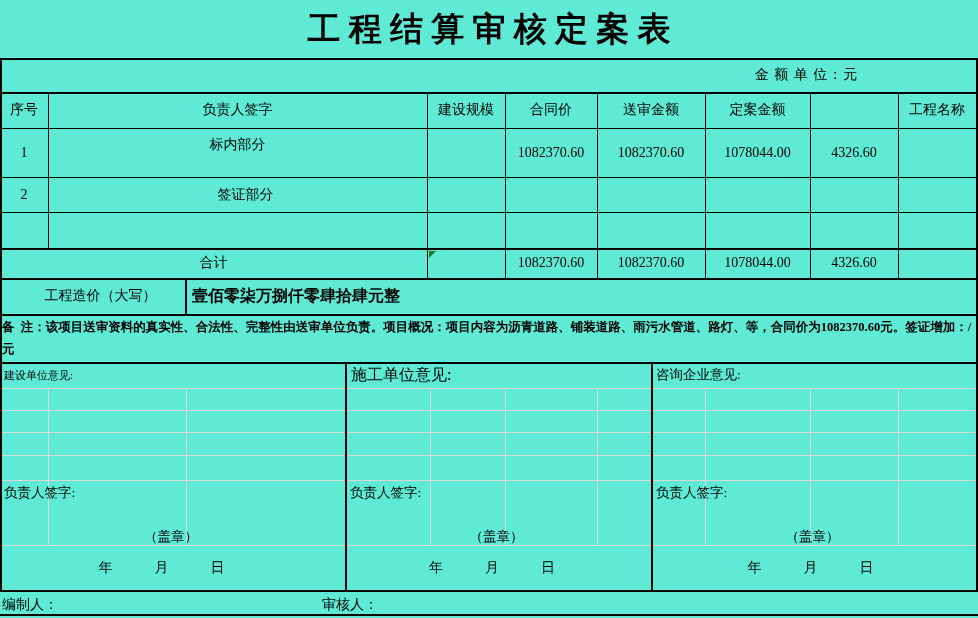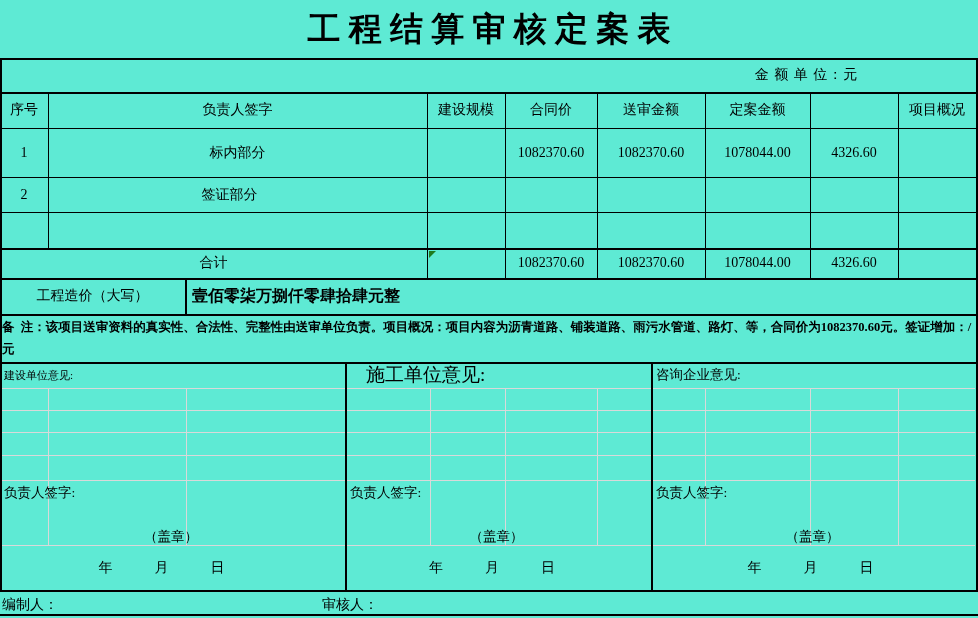--- a/index.html
+++ b/index.html
@@ -64,33 +64,33 @@
   <div class="c b" style="left:0;top:9px;width:978px;height:40px;line-height:40px;font-size:33px;">工 程 结 算 审 核 定 案 表</div>
 
   <div class="c rt" style="left:650px;top:60px;width:313px;height:30px;line-height:30px;font-size:14px;letter-spacing:1px;">金 额 单 位：元</div>
 
   <div class="c" style="left:0;top:92px;width:48px;height:36px;line-height:36px;">序号</div>
   <div class="c" style="left:48px;top:92px;width:379px;height:36px;line-height:36px;">负责人签字</div>
   <div class="c" style="left:505px;top:92px;width:92px;height:36px;line-height:36px;">合同价</div>
   <div class="c" style="left:427px;top:92px;width:78px;height:36px;line-height:36px;">建设规模</div>
   <div class="c" style="left:705px;top:92px;width:105px;height:36px;line-height:36px;">定案金额</div>
   <div class="c" style="left:597px;top:92px;width:108px;height:36px;line-height:36px;">送审金额</div>
-  <div class="c" style="left:898px;top:92px;width:78px;height:36px;line-height:36px;">项目概况</div>
+  <div class="c" style="left:898px;top:92px;width:78px;height:36px;line-height:36px;">工程名称</div>
 
   <div class="c" style="left:0;top:128px;width:48px;height:49px;line-height:49px;">1</div>
-  <div class="c" style="left:48px;top:128px;width:379px;height:49px;line-height:49px;">标内部分</div>
+  <div class="c" style="left:48px;top:120px;width:379px;height:49px;line-height:49px;">标内部分</div>
   <div class="c" style="left:427px;top:128px;width:78px;height:49px;line-height:49px;"></div>
   <div class="c" style="left:505px;top:128px;width:92px;height:49px;line-height:49px;">1082370.60</div>
   <div class="c" style="left:597px;top:128px;width:108px;height:49px;line-height:49px;">1082370.60</div>
   <div class="c" style="left:705px;top:128px;width:105px;height:49px;line-height:49px;">1078044.00</div>
   <div class="c" style="left:810px;top:128px;width:88px;height:49px;line-height:49px;">4326.60</div>
   <div class="c" style="left:898px;top:128px;width:78px;height:49px;line-height:49px;"></div>
 
   <div class="c" style="left:0;top:177px;width:48px;height:35px;line-height:35px;">2</div>
-  <div class="c" style="left:40px;top:177px;width:379px;height:35px;line-height:35px;">签证部分</div>
+  <div class="c" style="left:56px;top:177px;width:379px;height:35px;line-height:35px;">签证部分</div>
   <div class="c" style="left:427px;top:177px;width:78px;height:35px;line-height:35px;"></div>
   <div class="c" style="left:505px;top:177px;width:92px;height:35px;line-height:35px;"></div>
   <div class="c" style="left:597px;top:177px;width:108px;height:35px;line-height:35px;"></div>
   <div class="c" style="left:705px;top:177px;width:105px;height:35px;line-height:35px;"></div>
   <div class="c" style="left:810px;top:177px;width:88px;height:35px;line-height:35px;"></div>
   <div class="c" style="left:898px;top:177px;width:78px;height:35px;line-height:35px;"></div>
 
   <div class="c" style="left:0;top:212px;width:48px;height:36px;line-height:36px;"></div>
   <div class="c" style="left:48px;top:212px;width:379px;height:36px;line-height:36px;"></div>
   <div class="c" style="left:505px;top:212px;width:92px;height:36px;line-height:36px;"></div>
@@ -100,33 +100,33 @@
 
   <div class="c" style="left:0;top:248px;width:427px;height:30px;line-height:30px;">合计</div>
   <div class="tri" style="left:429px;top:251px;"></div>
   <div class="c" style="left:427px;top:248px;width:78px;height:30px;line-height:30px;"></div>
   <div class="c" style="left:505px;top:248px;width:92px;height:30px;line-height:30px;">1082370.60</div>
   <div class="c" style="left:597px;top:248px;width:108px;height:30px;line-height:30px;">1082370.60</div>
   <div class="c" style="left:705px;top:248px;width:105px;height:30px;line-height:30px;">1078044.00</div>
   <div class="c" style="left:810px;top:248px;width:88px;height:30px;line-height:30px;">4326.60</div>
   <div class="c" style="left:898px;top:248px;width:78px;height:30px;line-height:30px;"></div>
 
-  <div class="c" style="left:0;top:278px;width:185px;height:36px;line-height:36px;border-radius:15px;">工程造价（大写）</div>
+  <div class="c" style="left:8px;top:278px;width:185px;height:36px;line-height:36px;border-radius:15px;">工程造价（大写）</div>
   <div class="c lt b" style="left:192px;top:278px;width:780px;height:36px;line-height:36px;font-size:16px;">壹佰零柒万捌仟零肆拾肆元整</div>
 
   <div class="c note" style="left:2px;top:316px;width:970px;height:46px;">备  注：该项目送审资料的真实性、合法性、完整性由送审单位负责。项目概况：项目内容为沥青道路、铺装道路、雨污水管道、路灯、等，合同价为1082370.60元。签证增加：/元</div>
 
   <div class="c lt" style="left:4px;top:363px;width:300px;height:24px;line-height:24px;font-size:11px;">建设单位意见:</div>
   <div class="area" style="left:2px;top:388px;width:343px;height:92px;"></div>
   <div class="c lt" style="left:4px;top:481px;width:300px;height:24px;line-height:24px;font-size:13.5px;">负责人签字:</div>
   <div class="area" style="left:2px;top:481px;width:343px;height:64px;"></div>
   <div class="c rt" style="left:2px;top:528px;width:338px;height:18px;line-height:18px;font-size:13.5px;">（盖章）</div>
   <div class="c rt" style="left:2px;top:556px;width:319px;height:24px;line-height:24px;">年　　　月　　　日</div>
 
-  <div class="c lt" style="left:366px;top:363px;width:300px;height:24px;line-height:24px;font-size:19px;">施工单位意见:</div>
+  <div class="c lt" style="left:351px;top:363px;width:300px;height:24px;line-height:24px;font-size:16px;">施工单位意见:</div>
   <div class="area" style="left:347px;top:388px;width:304px;height:92px;"></div>
   <div class="c lt" style="left:350px;top:481px;width:300px;height:24px;line-height:24px;font-size:13.5px;">负责人签字:</div>
   <div class="area" style="left:347px;top:481px;width:304px;height:64px;"></div>
   <div class="c rt" style="left:347px;top:528px;width:299px;height:18px;line-height:18px;font-size:13.5px;">（盖章）</div>
   <div class="c rt" style="left:347px;top:556px;width:290px;height:24px;line-height:24px;">年　　　月　　　日</div>
 
   <div class="c lt" style="left:656px;top:363px;width:300px;height:24px;line-height:24px;font-size:13.5px;">咨询企业意见:</div>
   <div class="area" style="left:653px;top:388px;width:323px;height:92px;"></div>
   <div class="c lt" style="left:656px;top:481px;width:300px;height:24px;line-height:24px;font-size:13.5px;">负责人签字:</div>
   <div class="area" style="left:653px;top:481px;width:323px;height:64px;"></div>

